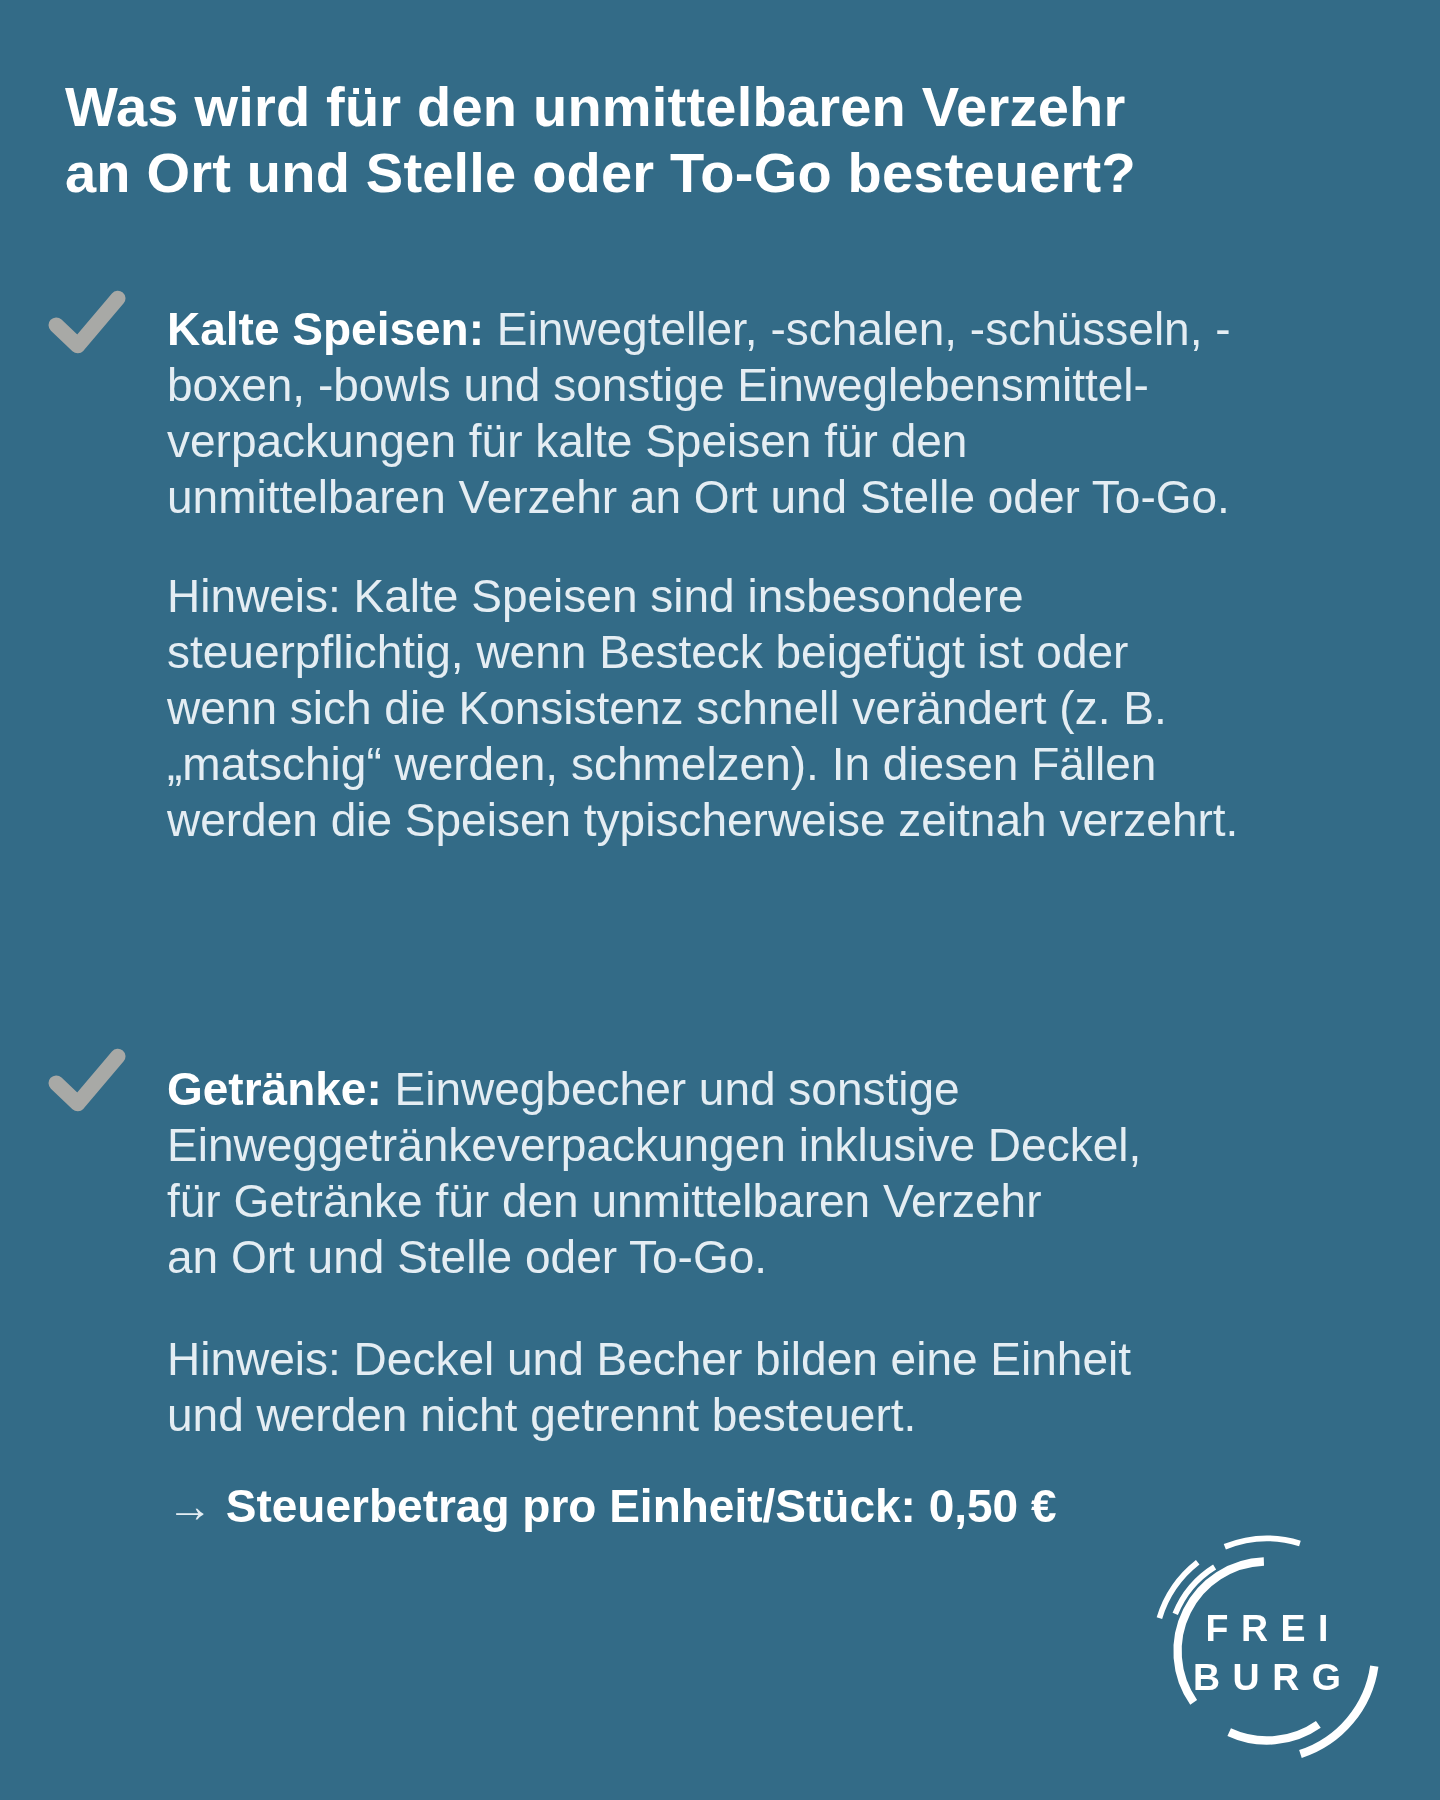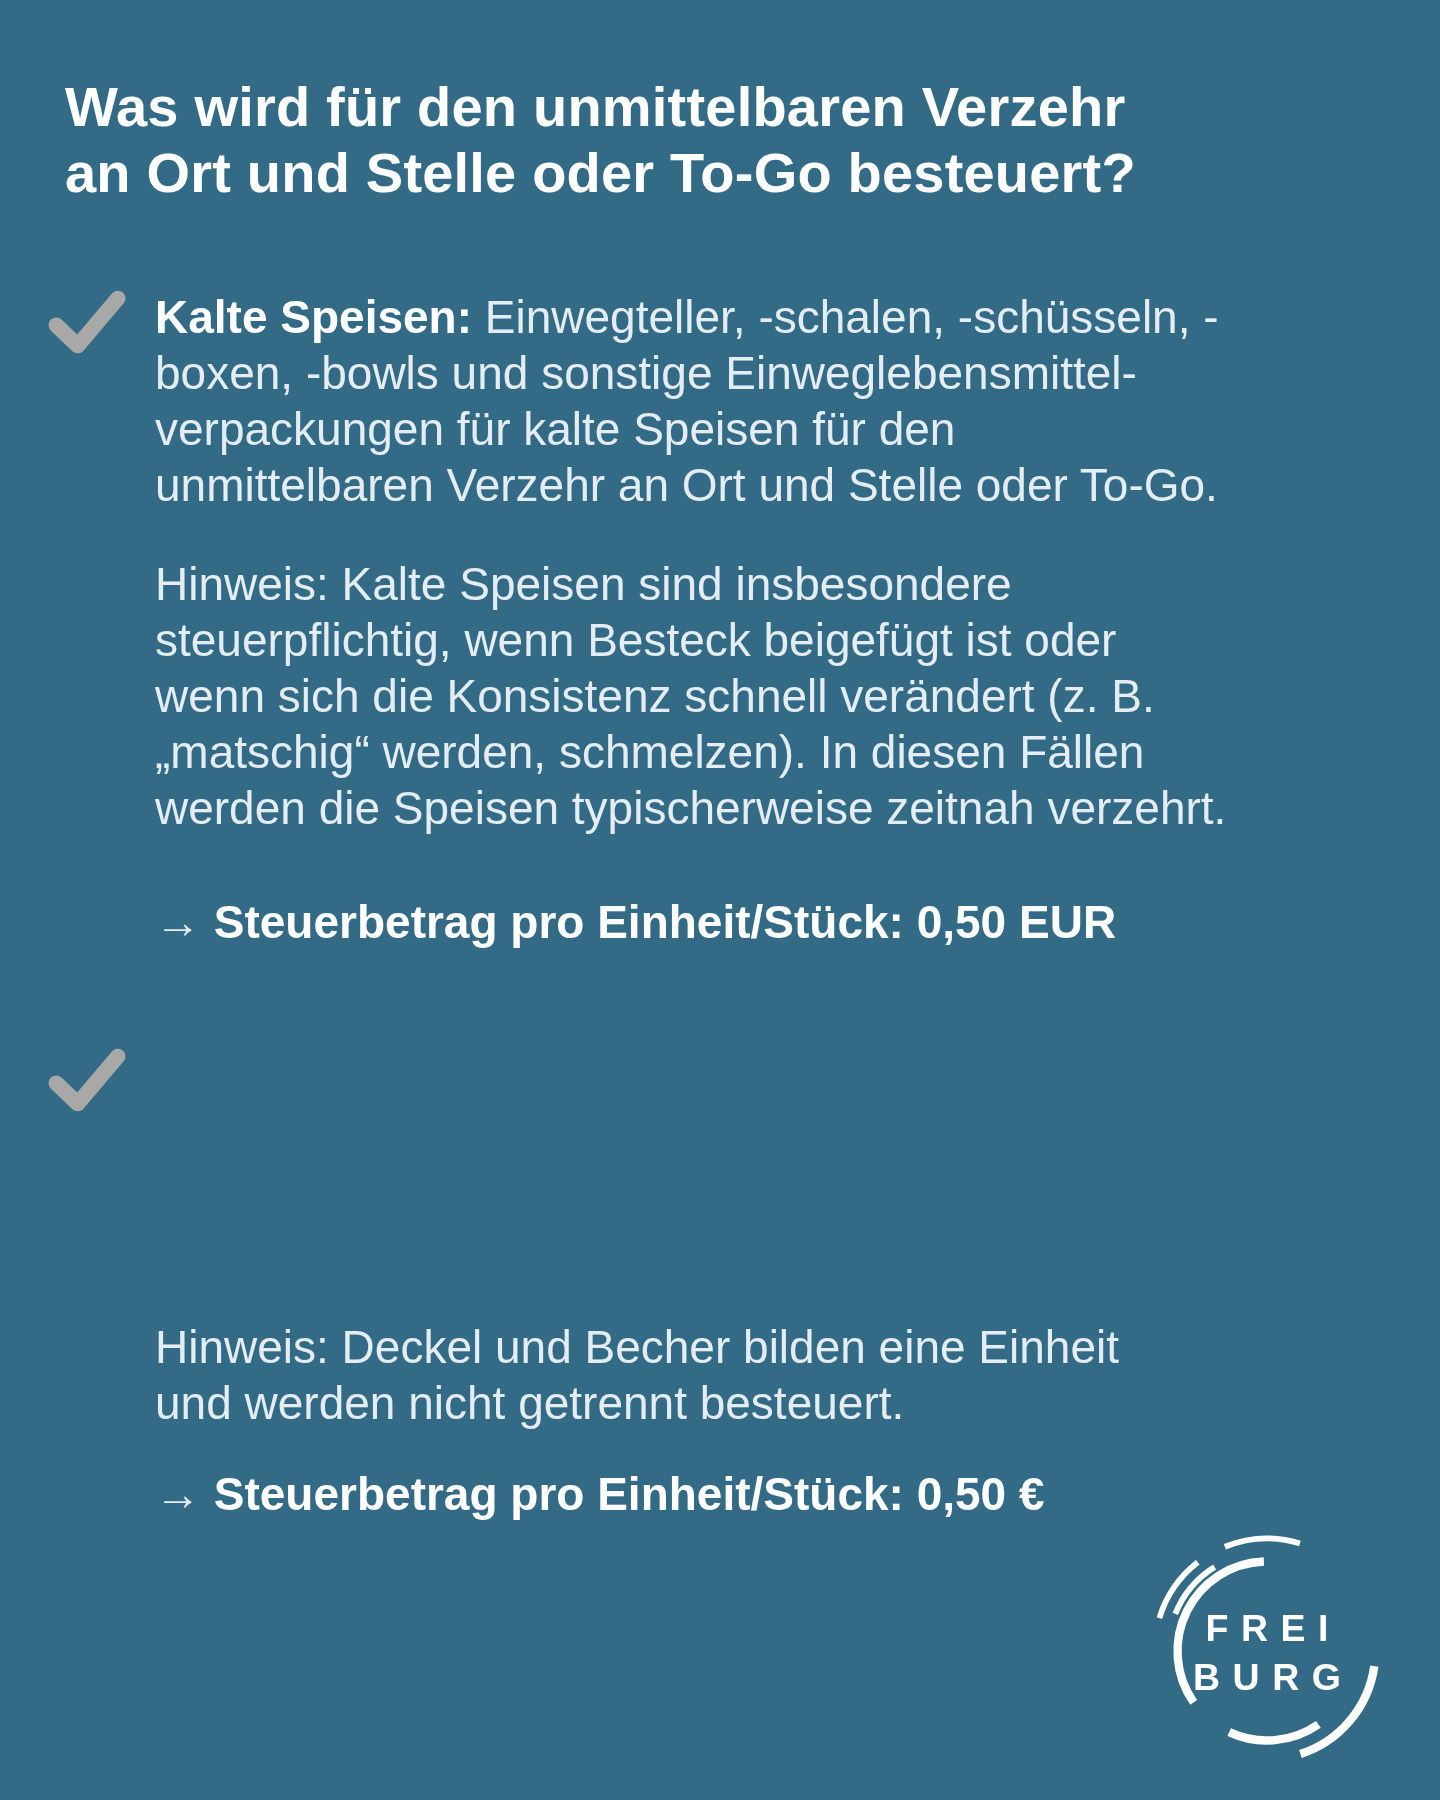--- a/index.html
+++ b/index.html
@@ -11,21 +11,21 @@
     font-family:"Liberation Sans","DejaVu Sans",sans-serif;
   }
   .title{
     position:absolute;left:65px;top:74px;margin:0;
     font-size:56px;line-height:66px;font-weight:bold;
     color:var(--title-text,#ffffff);
     white-space:pre;
     letter-spacing:0.2px;
   }
   .para{
-    position:absolute;left:155px;margin:0;
+    position:absolute;left:155px;margin:12px;
     font-size:46px;line-height:56px;
     color:var(--body-text,#e4edf3);
     white-space:pre;
   }
   .para strong{color:var(--strong-text,#ffffff);font-weight:bold;}
   .tax{font-weight:bold;color:var(--strong-text,#ffffff);}
   .tax .arrow{font-weight:400;color:var(--body-text,#e4edf3);}
   .s1-body{top:289px;}
   .s1-note{top:556px;}
   .s1-tax{top:894px;}
@@ -62,25 +62,28 @@
     </svg>
   <p class="para s1-body"><strong>Kalte Speisen:</strong><span> Einwegteller, -schalen, -schüsseln, -
 boxen, -bowls und sonstige Einweglebensmittel-
 verpackungen für kalte Speisen für den
 unmittelbaren Verzehr an Ort und Stelle oder To-Go.</span></p>
   <p class="para s1-note">Hinweis: Kalte Speisen sind insbesondere
 steuerpflichtig, wenn Besteck beigefügt ist oder
 wenn sich die Konsistenz schnell verändert (z. B.
 „matschig“ werden, schmelzen). In diesen Fällen
 werden die Speisen typischerweise zeitnah verzehrt.</p>
-  <p class="para tax s1-tax"><span class="arrow">→</span><strong> Steuerbetrag pro Einheit/Stück: 0,50 EUR</strong></p>
 
   <svg class="check check-2" viewBox="0 0 76 62" aria-hidden="true">
       <polyline points="8,34 29,54 68,8"></polyline>
     </svg>
+  <p class="para s2-body"><strong>Getränke:</strong><span> Einwegbecher und sonstige
+Einweggetränkeverpackungen inklusive Deckel,
+für Getränke für den unmittelbaren Verzehr
+an Ort und Stelle oder To-Go.</span></p>
   <p class="para s2-note">Hinweis: Deckel und Becher bilden eine Einheit
 und werden nicht getrennt besteuert.</p>
   <p class="para tax s2-tax"><span class="arrow">→</span><strong> Steuerbetrag pro Einheit/Stück: 0,50 €</strong></p>
 
   <svg class="logo" viewBox="0 0 240 240" aria-hidden="false">
     <path class="thin" d="M16.7,88.4 A108,108 0 0 1 53.5,34.9"></path>
     <path class="thin" d="M31.9,84.4 A95,95 0 0 1 69.7,39.4"></path>
     <path class="thin" d="M79.5,19.9 A108,108 0 0 1 151.6,16.7"></path>
     <path class="thick" d="M49.6,169.3 A86,86 0 0 1 117,34.1"></path>
     <path class="thick" d="M169.3,190.4 A86,86 0 0 1 83.7,197.9"></path>

